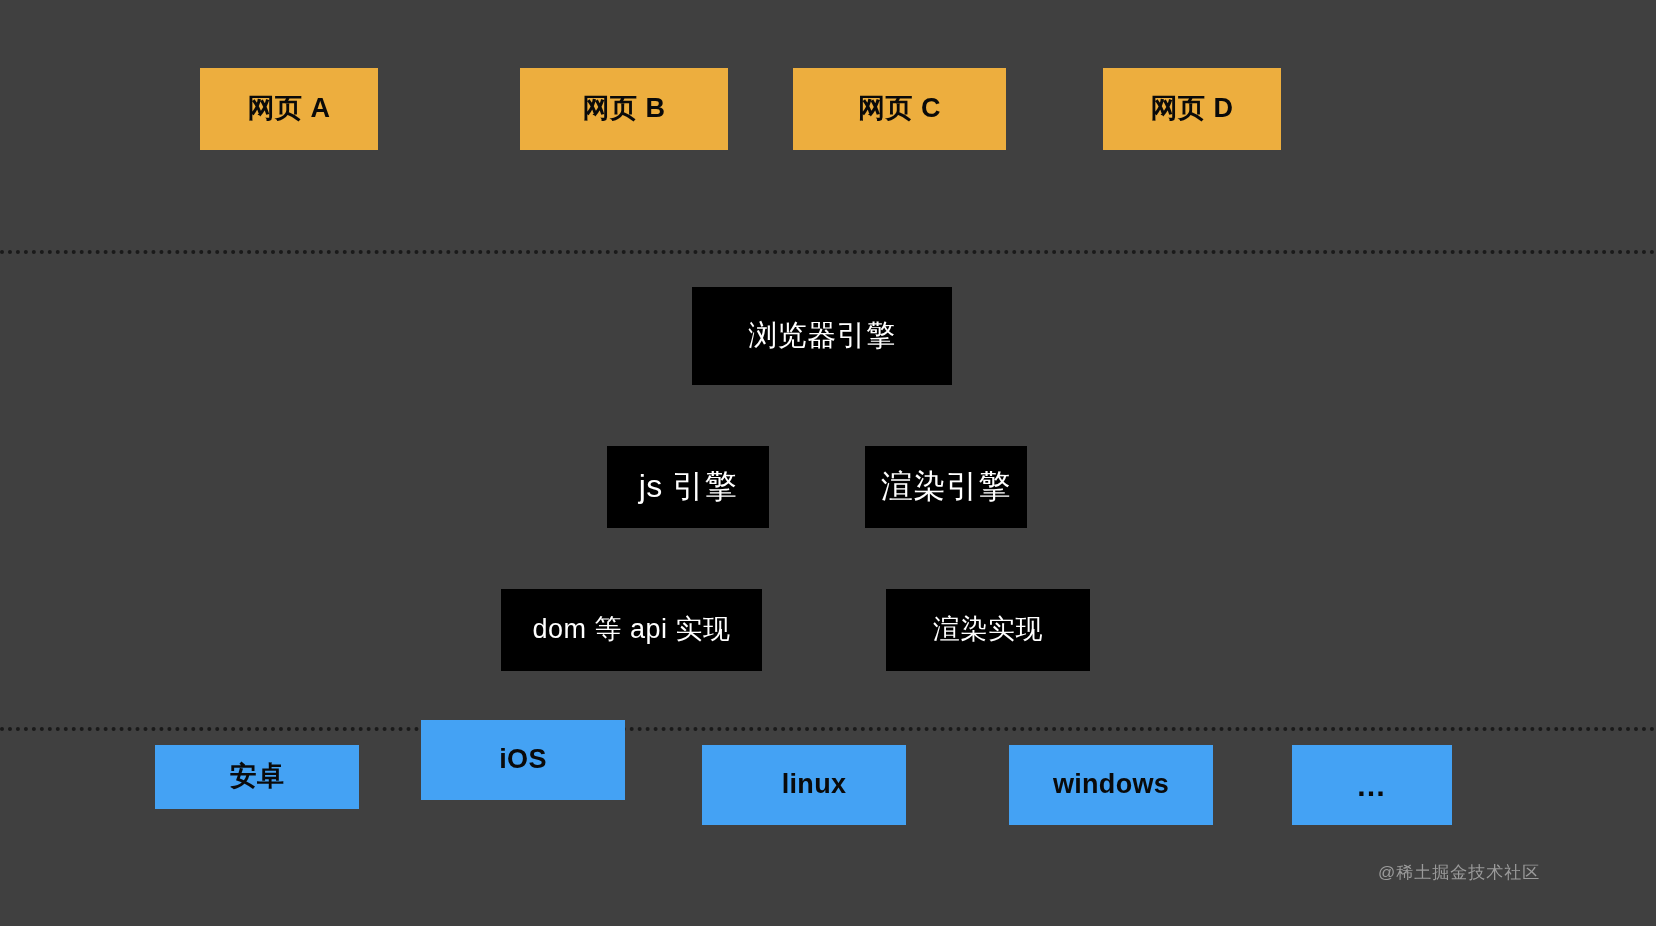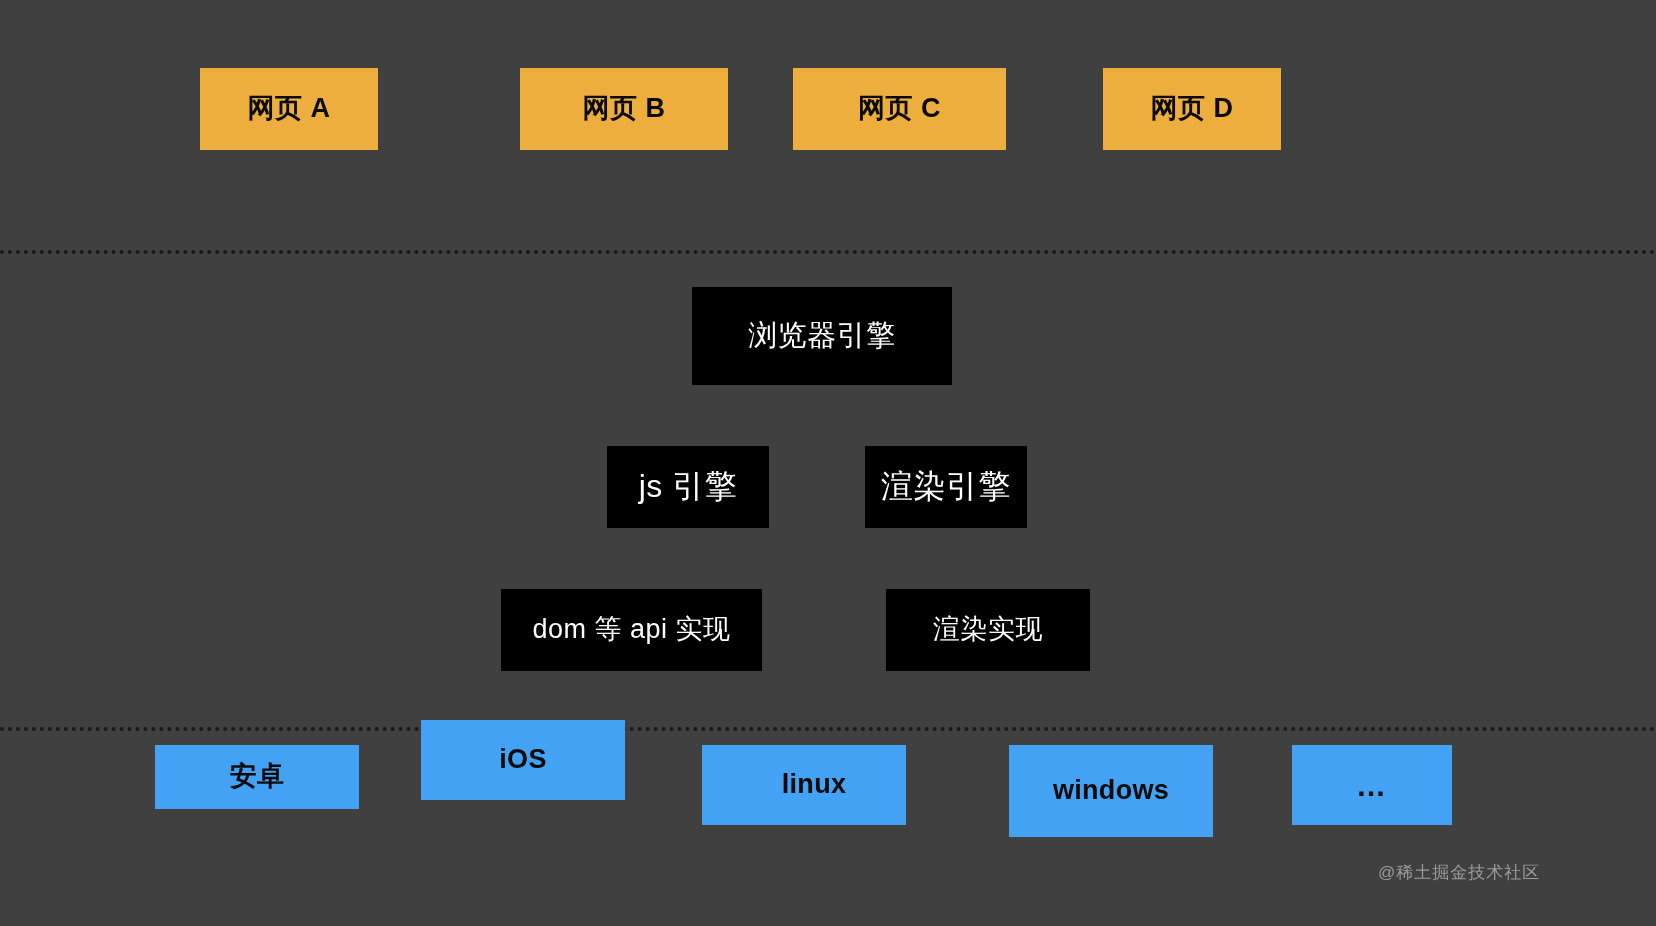--- a/index.html
+++ b/index.html
@@ -124,21 +124,21 @@
   <div id="os-layer">
       <div class="node layer-os" style="left: 155px; top: 745px; width: 204px; height: 64px;">
         <span class="node-label">安卓</span>
       </div>
       <div class="node layer-os" style="left: 421px; top: 720px; width: 204px; height: 80px;">
         <span class="node-label">iOS</span>
       </div>
       <div class="node layer-os" style="left: 702px; top: 745px; width: 204px; height: 80px; padding-left: 20px;">
         <span class="node-label">linux</span>
       </div>
-      <div class="node layer-os" style="left: 1009px; top: 745px; width: 204px; height: 92px;">
+      <div class="node layer-os" style="left: 1009px; top: 745px; width: 204px; height: 80px;">
         <span class="node-label">windows</span>
       </div>
       <div class="node layer-os ellipsis" style="left: 1292px; top: 745px; width: 160px; height: 80px;">
         <span class="node-label">…</span>
       </div>
     </div>
 
   <div class="watermark" style="left: 1378px; top: 861px;">@稀土掘金技术社区</div>
 
 </div>

